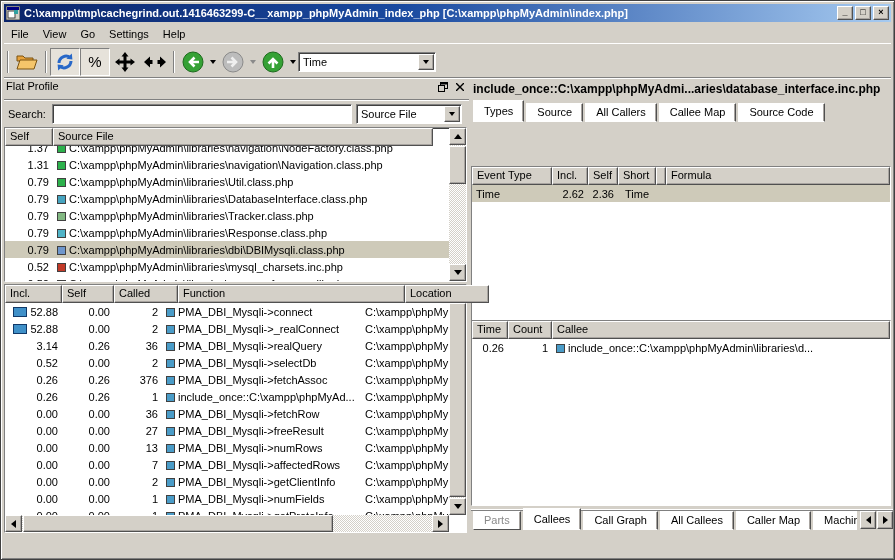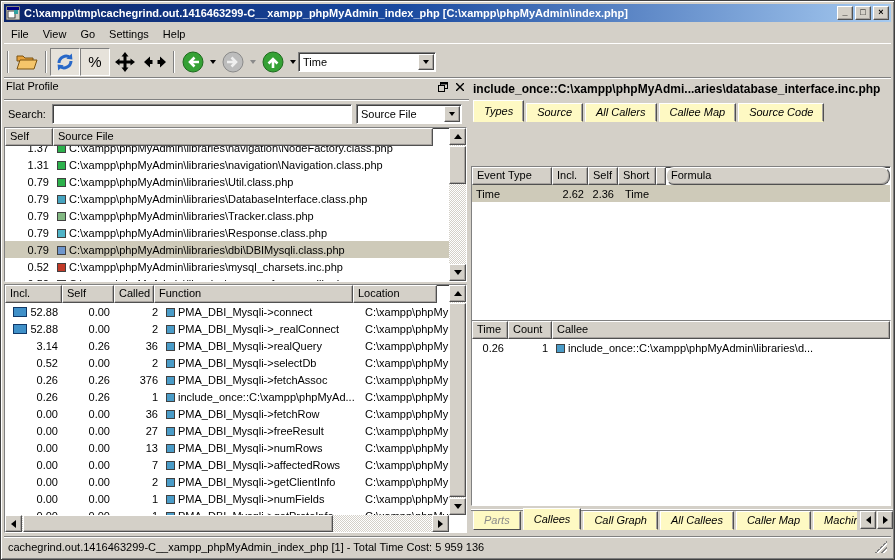--- a/index.html
+++ b/index.html
@@ -71,21 +71,21 @@
   .arr-rt { width:0;height:0;border-top:4px solid transparent;border-bottom:4px solid transparent;border-left:5px solid #000; }
   .vthumb { position:absolute; left:0; width:17px; background:#d4d0c8; }
   .hscroll { position:absolute; left:0; bottom:0; height:17px; background:#e8e8e4; background-image:repeating-conic-gradient(#fff 0 25%, #d4d0c8 0 50%); background-size:2px 2px; }
   .hbtn { position:absolute; top:0; height:17px; width:17px; display:flex; align-items:center; justify-content:center; }
   .hthumb { position:absolute; top:0; height:17px; background:#d4d0c8; }
 
   
   .right-panel { position:absolute; left:470px; top:79px; width:422px; height:457px; }
   .rp-header { position:absolute; left:2px; top:2px; right:2px; height:16px; font-weight:bold; font-size:12px; white-space:nowrap; overflow:hidden; }
   .tabbar { position:absolute; left:2px; height:22px; display:flex; align-items:flex-end; }
-  .tab { padding:2px 10px 3px 10px; height:19px; border:1px solid; border-color:#ffffff #505050 transparent #ffffff; box-shadow:inset -1px 0 0 #a8a4a0; background:#fef9c3; margin-right:2px; position:relative; white-space:nowrap;font-style:italic; }
+  .tab { padding:2px 10px 3px 10px; height:19px; border:1px solid; border-color:#ffffff #505050 transparent #ffffff; box-shadow:inset -1px 0 0 #a8a4a0; background:#ffffff; margin-right:2px; position:relative; white-space:nowrap; }
   .tab.active { height:22px; z-index:3; padding-top:4px; }
   .tab.disabled { color:#8a8a8a; }
   .tabline { position:absolute; left:0; right:0; height:1px; background:#fff; box-shadow:0 1px 0 #808080; }
   .tab-scroll { position:absolute; right:0; bottom:0; display:flex; }
   .tab-scroll .sbtn2 { width:16px; height:18px; display:flex; align-items:center; justify-content:center; margin-left:1px; }
 
   
   .statusbar { position:absolute; left:3px; right:3px; bottom:3px; height:20px; border-top:1px solid #808080; box-shadow:inset 0 1px 0 #fff; display:flex; align-items:center; padding:0 4px; }
   .statusbar .stext { flex:1; white-space:nowrap; overflow:hidden; }
   .grip { width:12px; height:12px; background:
@@ -272,22 +272,22 @@
         <div class="sbtn raised" style="bottom:0;">
             <i class="arr-dn"></i>
           </div>
       </div>
     </div>
 
     <div class="ctable sunken" style="left:0; top:204px; width:463px; height:249px;">
       <div class="thead">
         <div class="th raised" style="width:57px;">Incl.</div>
         <div class="th raised" style="width:52px;">Self</div>
-        <div class="th raised" style="width:40px;">Called</div>
-        <div class="th raised" style="width:199px;">Function</div>
+        <div class="th raised" style="width:64px;">Called</div>
+        <div class="th raised" style="width:227px;">Function</div>
         <div class="th raised" style="width:84px;">Location</div>
       </div>
       <div class="tbody" style="position:absolute; top:18px; left:0; right:17px; bottom:17px;">
         <div class="tr">
             <div class="td num" style="width:57px;"><span class="costbar"></span><span>52.88</span></div>
             <div class="td num" style="width:52px;">0.00</div>
             <div class="td num" style="width:48px;">2</div>
             <div class="td" style="width:199px;"><span class="sq" style="background: rgb(74, 156, 200);"></span><span>PMA_DBI_Mysqli-&gt;connect</span></div>
             <div class="td" style="flex:1;">C:\xampp\phpMy</div>
           </div>
@@ -408,21 +408,21 @@
       <div class="tab">Source Code</div>
     </div>
 
     <div class="ctable sunken" style="left:0; top:42px; width:420px; height:192px;margin-top:44px;">
       <div class="thead">
         <div class="th raised" style="width:80px;">Event Type</div>
         <div class="th raised" style="width:36px;">Incl.</div>
         <div class="th raised" style="width:30px;">Self</div>
         <div class="th raised" style="width:38px;">Short</div>
         <div class="th raised" style="width:10px;"></div>
-        <div class="th raised" style="flex:1;border-radius:8px;">Formula</div>
+        <div class="th raised" style="flex:1;">Formula</div>
       </div>
       <div class="tbody" style="position:absolute; top:18px; left:0; right:0; bottom:0;">
         <div class="tr sel">
           <div class="td" style="width:80px;">Time</div>
           <div class="td num" style="width:36px;">2.62</div>
           <div class="td num" style="width:30px;">2.36</div>
           <div class="td" style="width:38px; text-align:center;">Time</div>
         </div>
       </div>
     </div>
@@ -454,18 +454,14 @@
     <div class="tab-scroll" style="bottom:8px;">
       <div class="sbtn2 raised">
           <i class="arr-lf"></i>
         </div>
       <div class="sbtn2 raised">
           <i class="arr-rt"></i>
         </div>
     </div>
   </div>
 
-  <div class="statusbar">
-    <div class="stext">cachegrind.out.1416463299-C__xampp_phpMyAdmin_index_php [1] - Total Time Cost: 5 959 136</div>
-    <div class="grip"></div>
-  </div>
 
 </div>
 
 </body></html>

